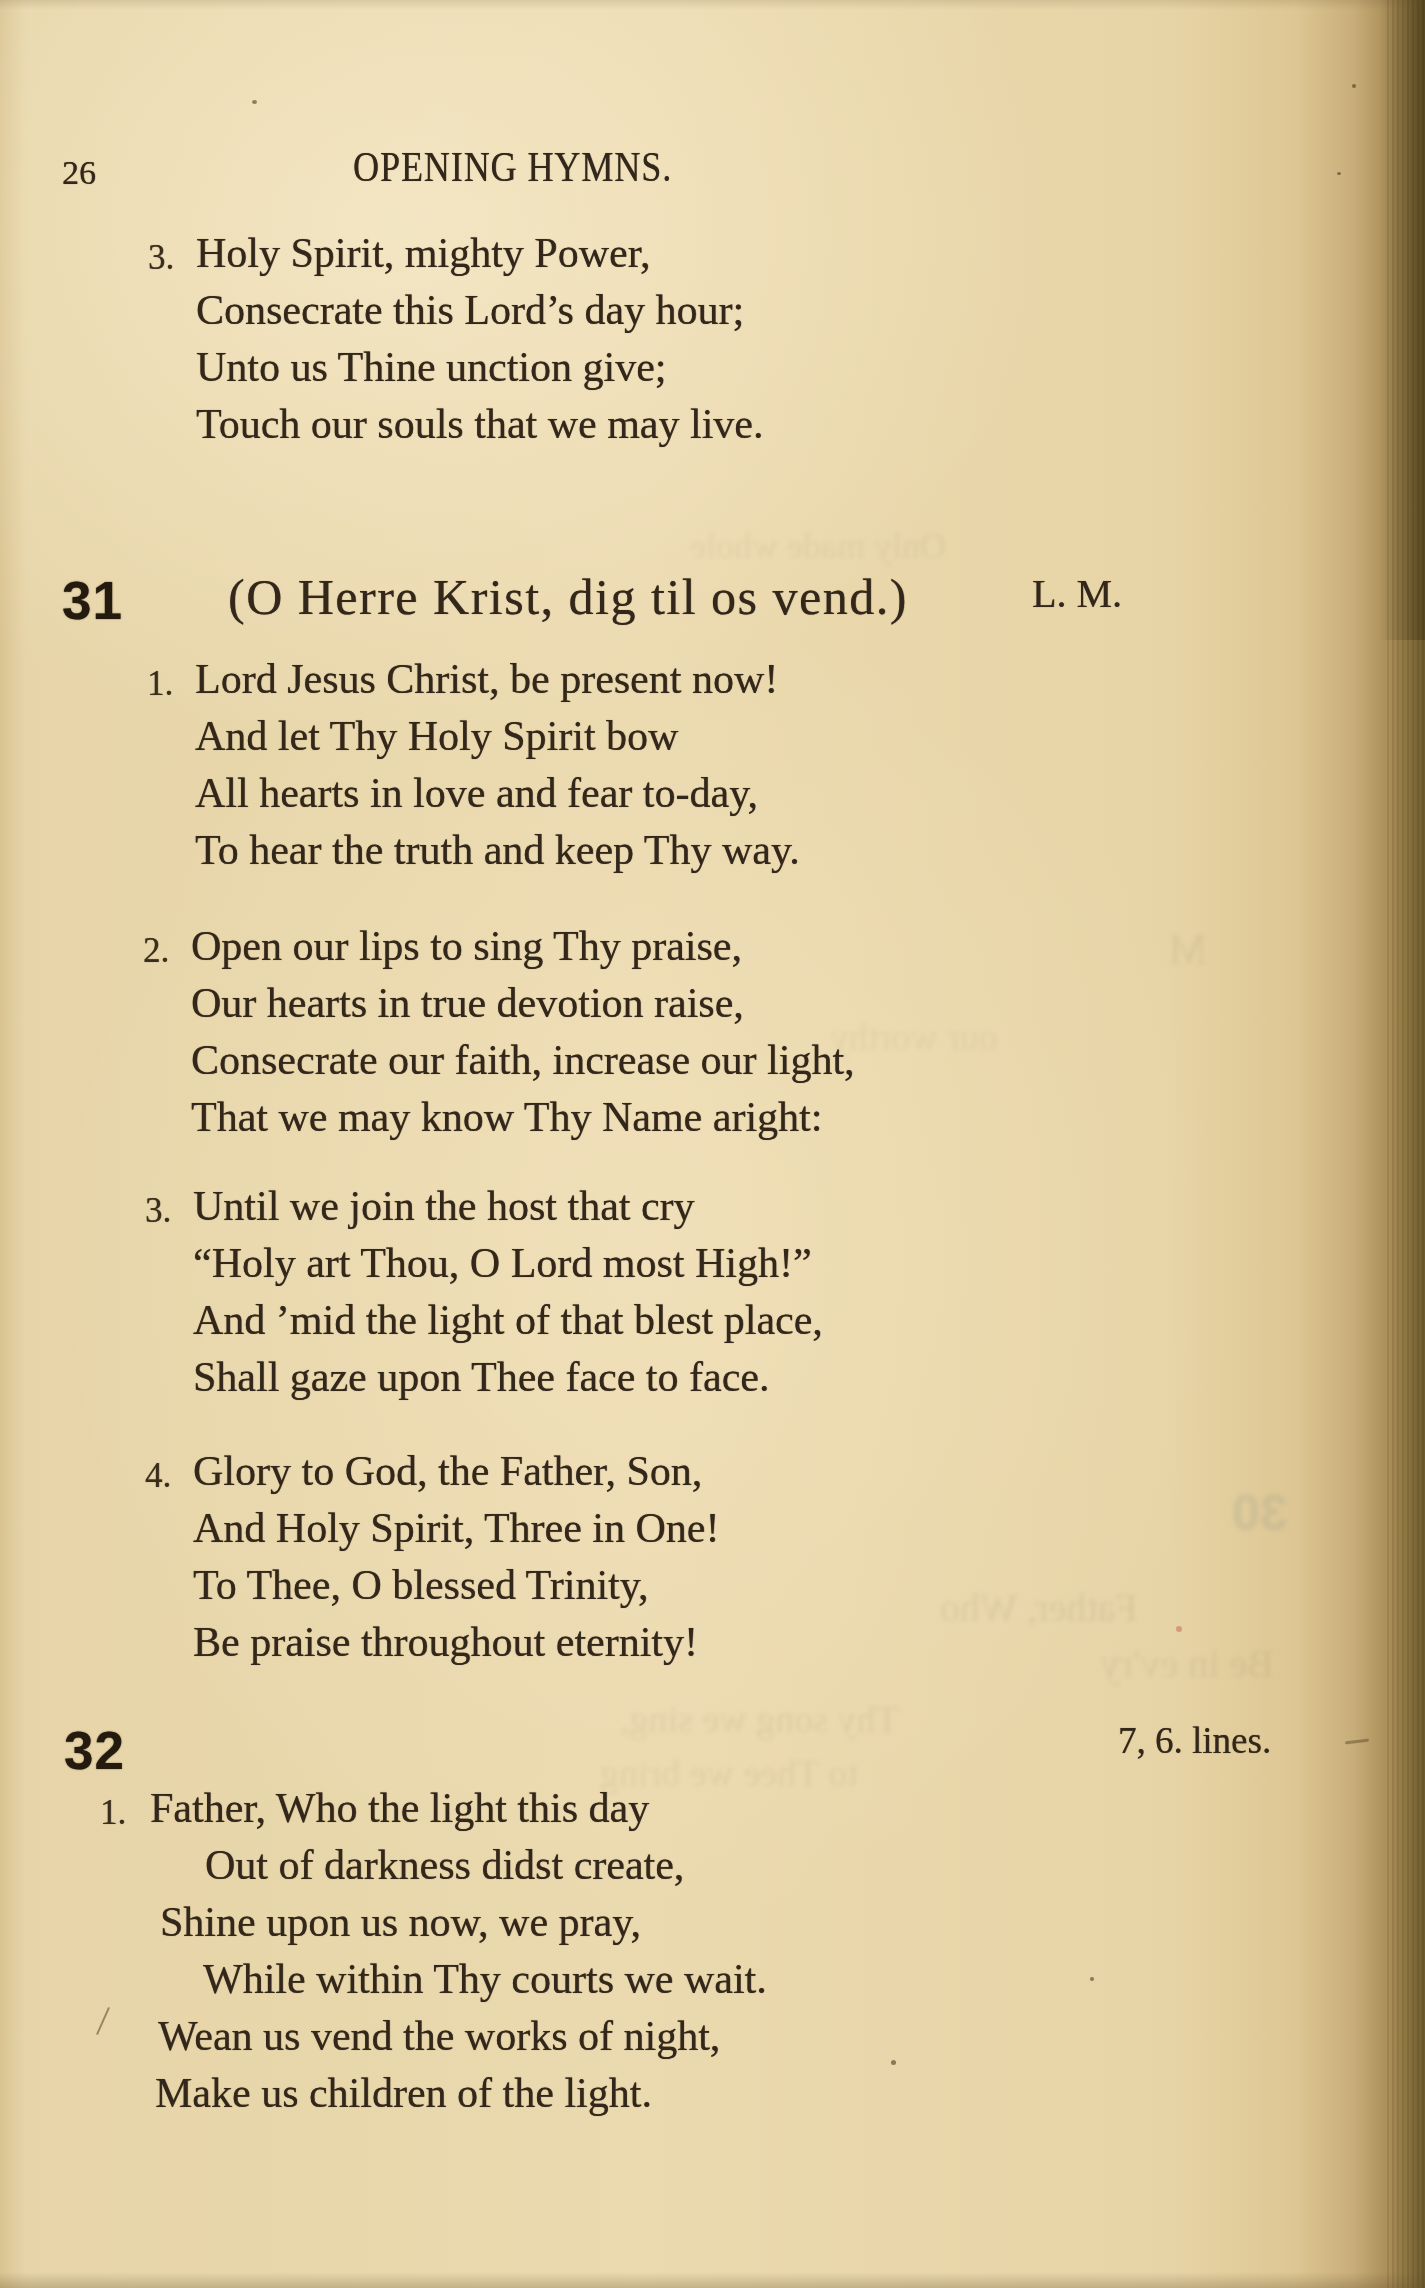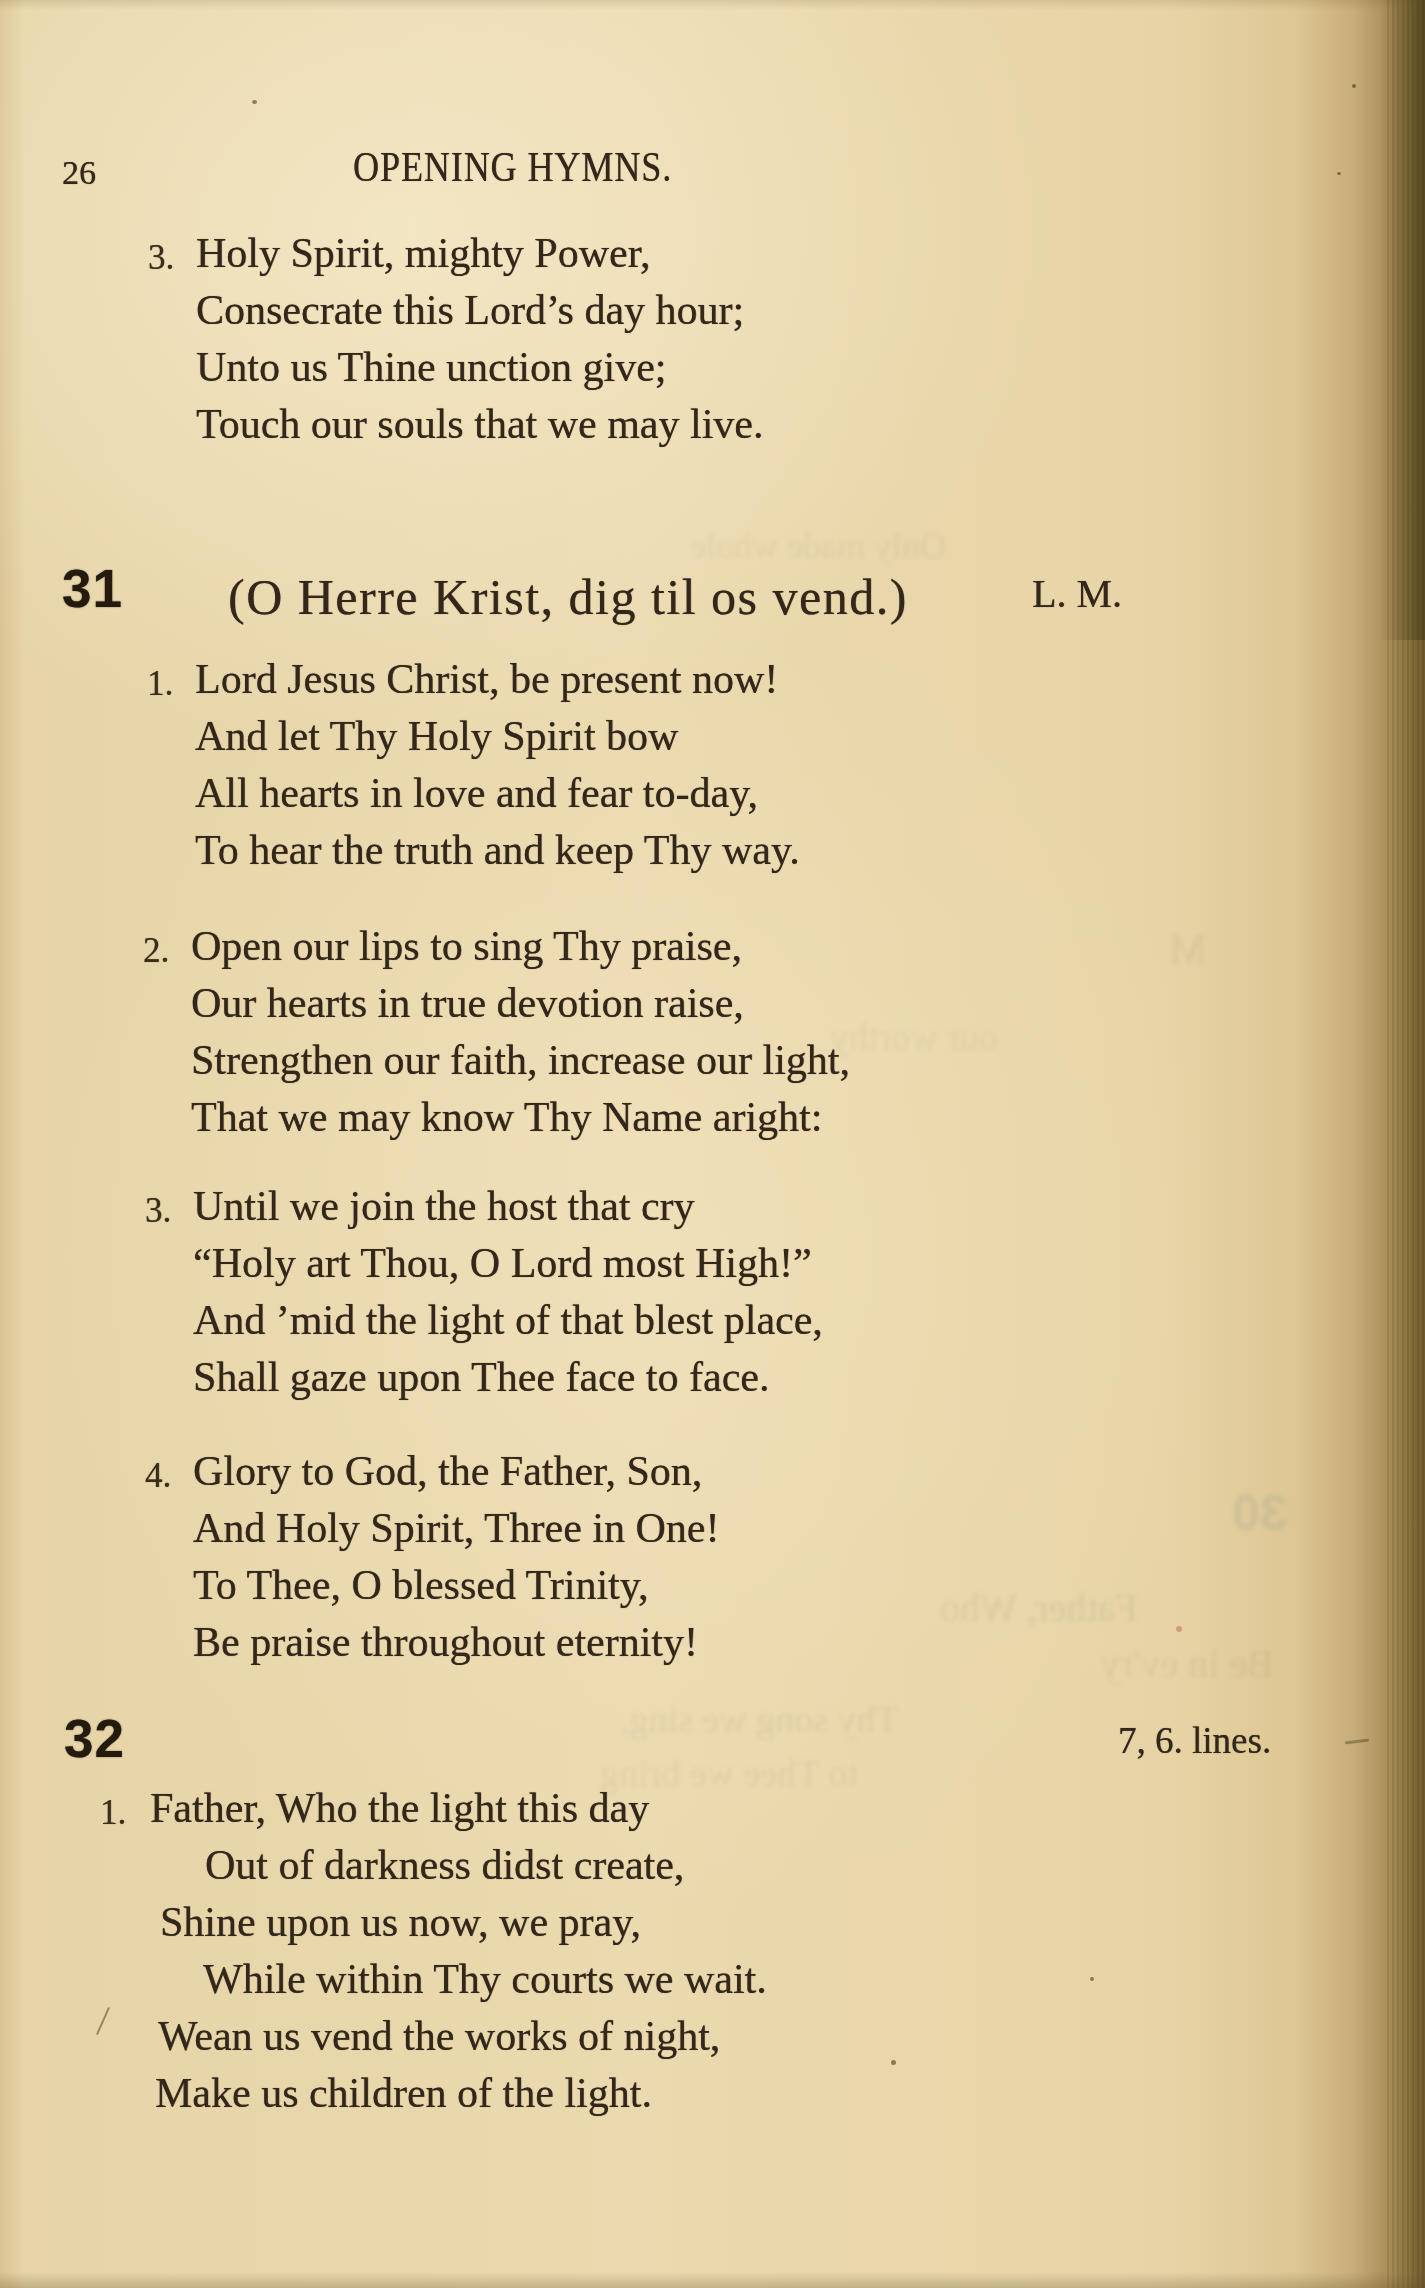--- a/index.html
+++ b/index.html
@@ -21,20 +21,21 @@
     white-space:nowrap;
     line-height:1;
     text-shadow:0 0 1px rgba(50,38,20,0.55), 0.4px 0.4px 0.6px rgba(50,38,20,0.35);
   }
   .body42{font-size:42px;}
   .marker{font-size:35px;color:#392d1c;}
   .hymn-num{
     font-family:"Liberation Sans","DejaVu Sans",sans-serif;
     font-weight:bold;font-size:53px;color:#241b0e;letter-spacing:1px;
     text-shadow:0 0 1.4px rgba(36,27,14,0.8);
+    margin-top:12px;
   }
   .hdr{font-size:42px;transform:scaleX(.86);transform-origin:left top;letter-spacing:1px;}
   .pgnum{font-size:34px;}
   .meter{font-size:40px;}
   .meter-small{font-size:37px;}
   .title{font-size:50px;letter-spacing:1.5px;}
   .ghost{
     position:absolute;
     transform:scaleX(-1);
     filter:blur(2px);
@@ -111,21 +112,21 @@
 
   <div class="t marker" style="left:147px;top:666px">1.</div>
   <div class="t body42" style="left:195px;top:658px">Lord Jesus Christ, be present now!</div>
   <div class="t body42" style="left:195px;top:715px">And let Thy Holy Spirit bow</div>
   <div class="t body42" style="left:195px;top:772px">All hearts in love and fear to-day,</div>
   <div class="t body42" style="left:195px;top:829px">To hear the truth and keep Thy way.</div>
 
   <div class="t marker" style="left:143px;top:933px">2.</div>
   <div class="t body42" style="left:191px;top:925px">Open our lips to sing Thy praise,</div>
   <div class="t body42" style="left:191px;top:982px">Our hearts in true devotion raise,</div>
-  <div class="t body42" style="left:191px;top:1039px">Strengthen our faith, increase our light,</div>
+  <div class="t body42" style="left:191px;top:1039px">Consecrate our faith, increase our light,</div>
   <div class="t body42" style="left:191px;top:1096px">That we may know Thy Name aright:</div>
 
   <div class="t marker" style="left:145px;top:1193px">3.</div>
   <div class="t body42" style="left:193px;top:1185px">Until we join the host that cry</div>
   <div class="t body42" style="left:193px;top:1242px">“Holy art Thou, O Lord most High!”</div>
   <div class="t body42" style="left:193px;top:1299px">And ’mid the light of that blest place,</div>
   <div class="t body42" style="left:193px;top:1356px">Shall gaze upon Thee face to face.</div>
 
   <div class="t marker" style="left:145px;top:1458px">4.</div>
   <div class="t body42" style="left:193px;top:1450px">Glory to God, the Father, Son,</div>

